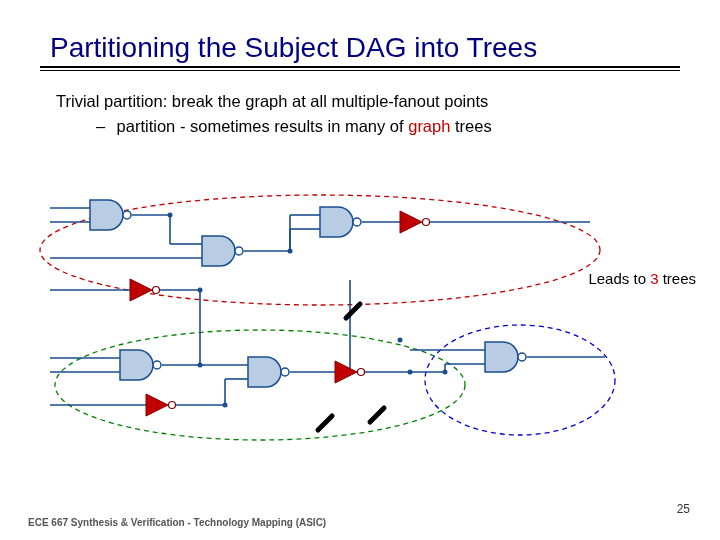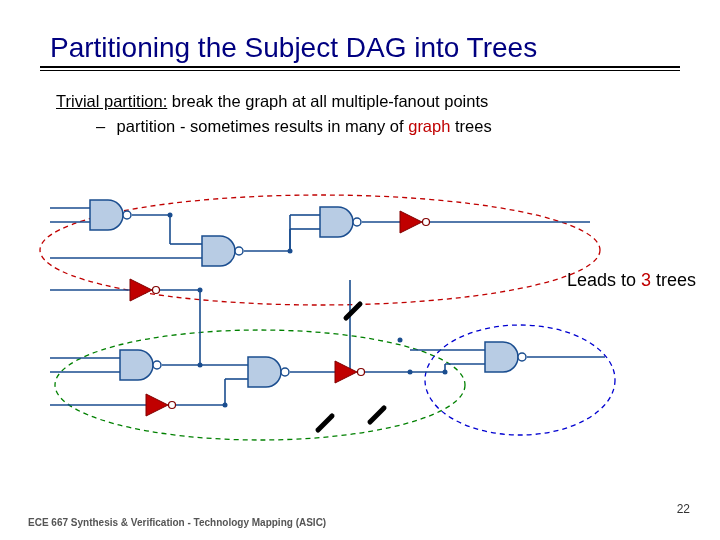--- a/index.html
+++ b/index.html
@@ -23,36 +23,36 @@
     height: 2px;
     background: #000;
   }
   .double { margin-top: 2px; height: 1px; }
   .body-text {
     padding: 18px 0 0 56px;
     font-size: 16.5px;
     line-height: 1.5;
     color: #000;
   }
-  .ul { text-decoration: underline; }
+  .ul { }
   .red { color: #c00000; }
   .bullet-row { padding-left: 40px; }
   .dash { display: inline-block; width: 16px; }
   .diagram-area {
     position: absolute;
     left: 50px;
     top: 190px;
     width: 640px;
     height: 300px;
   }
   .leads {
     position: absolute;
     right: 24px;
     top: 270px;
-    font-size: 18px;
+    font-size: 15px;
     color: #000;
   }
   .footer {
     position: absolute;
     left: 28px;
     bottom: 12px;
     font-size: 10px;
     color: #555;
     font-weight: bold;
   }
@@ -188,13 +188,13 @@
   <use href="#nand" x="70" y="160"></use>
   <use href="#inv" x="96" y="204"></use>
   <use href="#nand" x="198" y="167"></use>
   <use href="#inv" x="285" y="171"></use>
 
   <use href="#nand" x="435" y="152"></use>
 </svg>
 </div>
 
 <div class="footer">ECE 667 Synthesis &amp; Verification - Technology Mapping (ASIC)</div>
-<div class="pagenum">22</div>
+<div class="pagenum">25</div>
 
 </body></html>

